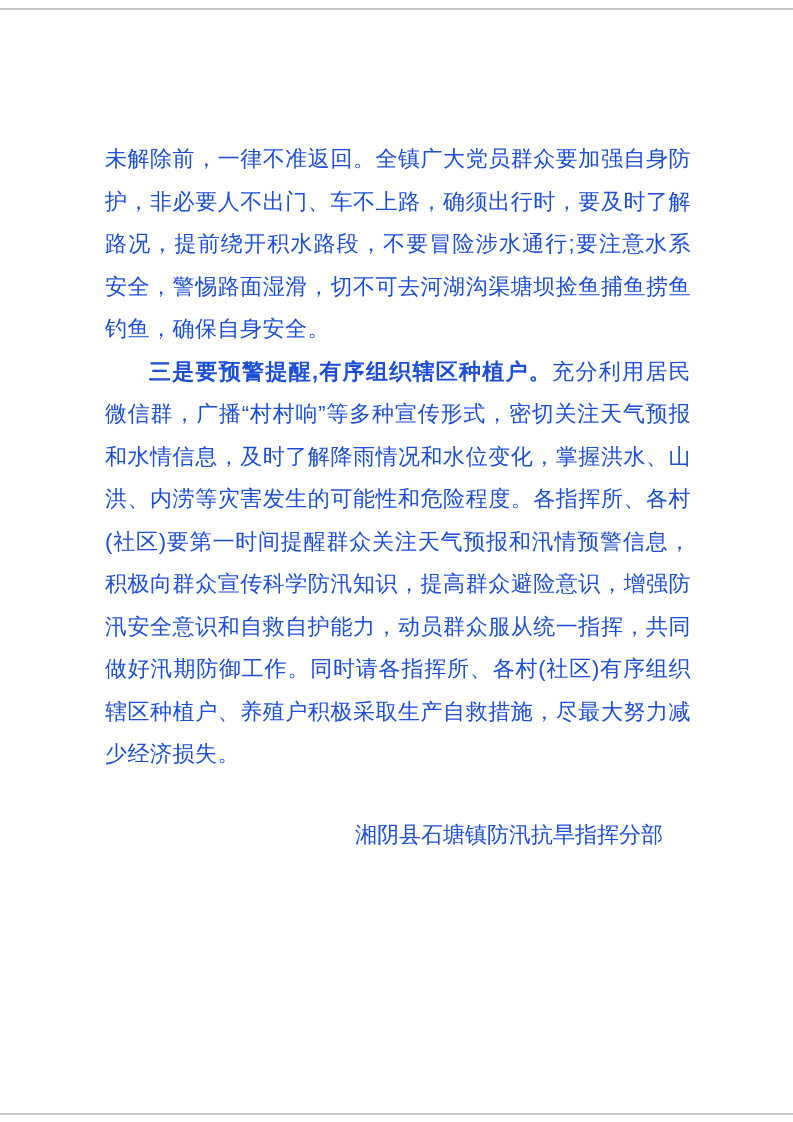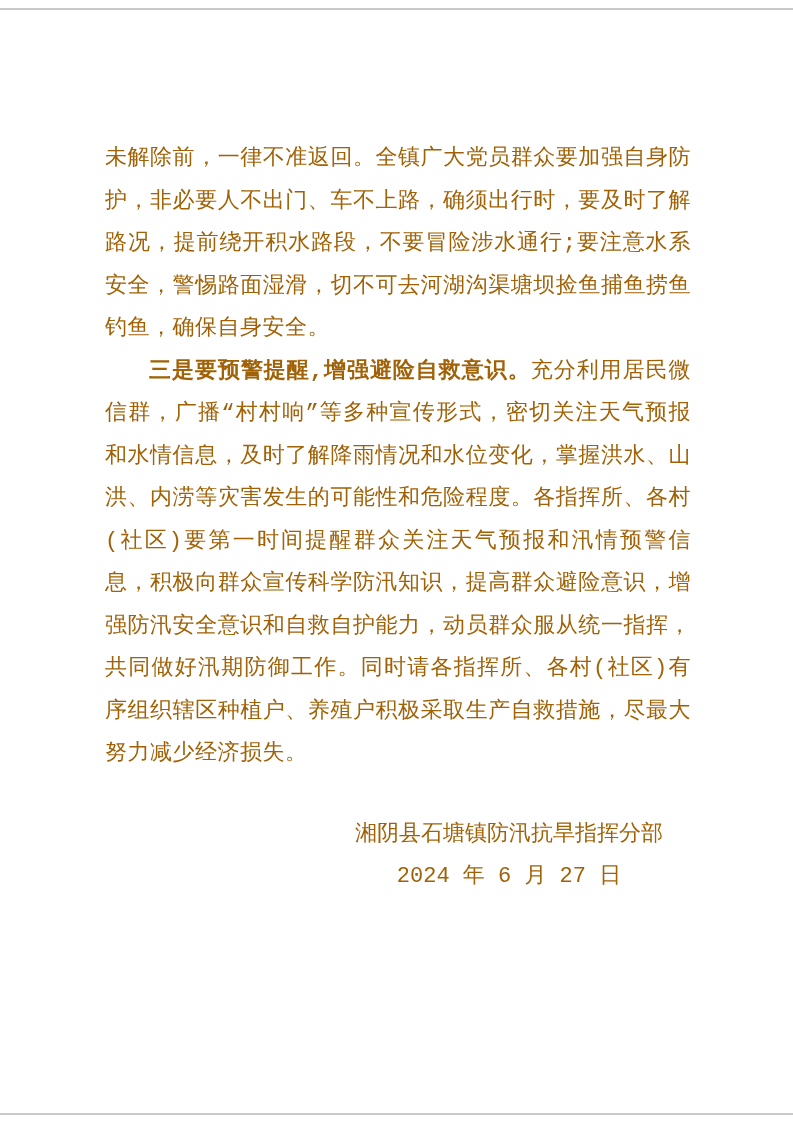--- a/index.html
+++ b/index.html
@@ -6,22 +6,22 @@
     margin: 0;
     padding: 0;
     background: #ffffff;
   }
   .page {
     position: relative;
     width: 793px;
     height: 1122px;
     background: #ffffff;
     overflow: hidden;
-    font-family: Liberation Mono, monospace;
-    color: #a16207;
+    font-family: Liberation Sans, sans-serif;
+    color: #1d4ed8;
   }
   .edge-line {
     position: absolute;
     left: 0;
     width: 793px;
     height: 2px;
     background: #c9c9c9;
   }
   .edge-line.top { top: 8px; }
   .edge-line.bottom { bottom: 7px; }
@@ -46,42 +46,41 @@
     font-weight: bold;
   }
   .signature-block {
     margin-top: 38px;
     text-align: right;
     font-size: 22px;
     line-height: 42.5px;
   }
   .signature-inner {
     display: inline-block;
-    text-align: center;
+    text-align: left;
     margin-right: 28px;
   }
 </style>
 </head>
 <body>
 
 <div class="page">
   <div class="edge-line top"></div>
 
   <div class="content">
     <p class="para no-indent">
       <span>未解除前，一律不准返回。全镇广大党员群众要加强自身防护，非必要人不出门、车不上路，确须出行时，要及时了解路况，提前绕开积水路段，不要冒险涉水通行;要注意水系安全，警惕路面湿滑，切不可去河湖沟渠塘坝捡鱼捕鱼捞鱼钓鱼，确保自身安全。</span>
     </p>
 
     <p class="para">
-      <span class="bold">三是要预警提醒,增强避险自救意识。</span><span>充分利用居民微信群，广播“村村响”等多种宣传形式，密切关注天气预报和水情信息，及时了解降雨情况和水位变化，掌握洪水、山洪、内涝等灾害发生的可能性和危险程度。各指挥所、各村(社区)要第一时间提醒群众关注天气预报和汛情预警信息，积极向群众宣传科学防汛知识，提高群众避险意识，增强防汛安全意识和自救自护能力，动员群众服从统一指挥，共同做好汛期防御工作。同时请各指挥所、各村(社区)有序组织辖区种植户、养殖户积极采取生产自救措施，尽最大努力减少经济损失。</span>
+      <span class="bold">三是要预警提醒,有序组织辖区种植户。</span><span>充分利用居民微信群，广播“村村响”等多种宣传形式，密切关注天气预报和水情信息，及时了解降雨情况和水位变化，掌握洪水、山洪、内涝等灾害发生的可能性和危险程度。各指挥所、各村(社区)要第一时间提醒群众关注天气预报和汛情预警信息，积极向群众宣传科学防汛知识，提高群众避险意识，增强防汛安全意识和自救自护能力，动员群众服从统一指挥，共同做好汛期防御工作。同时请各指挥所、各村(社区)有序组织辖区种植户、养殖户积极采取生产自救措施，尽最大努力减少经济损失。</span>
     </p>
 
 
     <div class="signature-block">
       <div class="signature-inner">
         <div>湘阴县石塘镇防汛抗旱指挥分部</div>
-        <div>2024 年 6 月 27 日</div>
       </div>
     </div>
   </div>
 
   <div class="edge-line bottom"></div>
 </div>
 
 </body></html>

